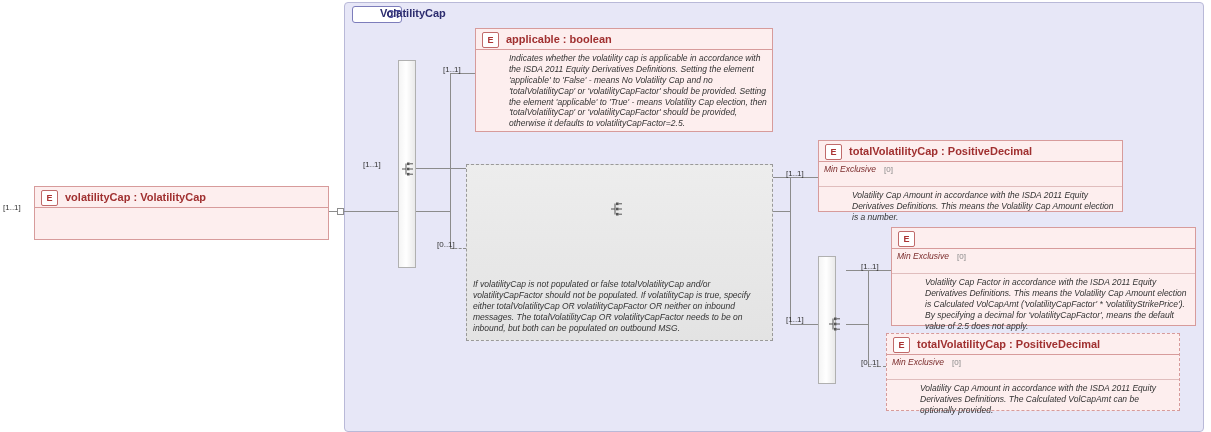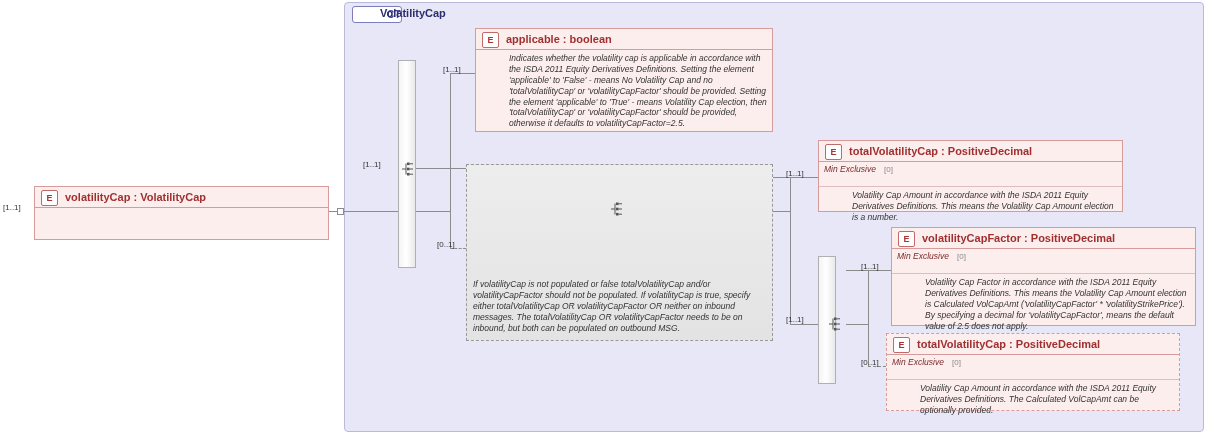--- a/index.html
+++ b/index.html
@@ -284,21 +284,20 @@
       <line x1="10.6" y1="3.8" x2="14" y2="3.8" stroke="#555" stroke-width="1"></line>
       <line x1="10.6" y1="9" x2="14" y2="9" stroke="#555" stroke-width="1"></line>
       <line x1="10.6" y1="14.2" x2="14" y2="14.2" stroke="#555" stroke-width="1"></line>
     </svg>
   </div>
   <div class="card" style="left:786px; top:315px;">[1..1]</div>
 
   <div class="el-box" style="left:891px; top:227px; width:305px; height:99px;">
     <div class="el-head">
       <span class="e-badge">E</span>
-      <span class="el-name">volatilityCapFactor : PositiveDecimal</span>
     </div>
     <div class="facet-row">
       <span class="facet-label">Min Exclusive</span>
       <span class="facet-value">[0]</span>
     </div>
     <div class="el-doc">Volatility Cap Factor in accordance with the ISDA 2011 Equity Derivatives Definitions. This means the Volatility Cap Amount election is Calculated VolCapAmt ('volatilityCapFactor' * 'volatilityStrikePrice'). By specifying a decimal for 'volatilityCapFactor', means the default value of 2.5 does not apply.</div>
   </div>
   <div class="card" style="left:861px; top:262px;">[1..1]</div>
 
   <div class="el-box dashed" style="left:886px; top:333px; width:294px; height:78px;">

